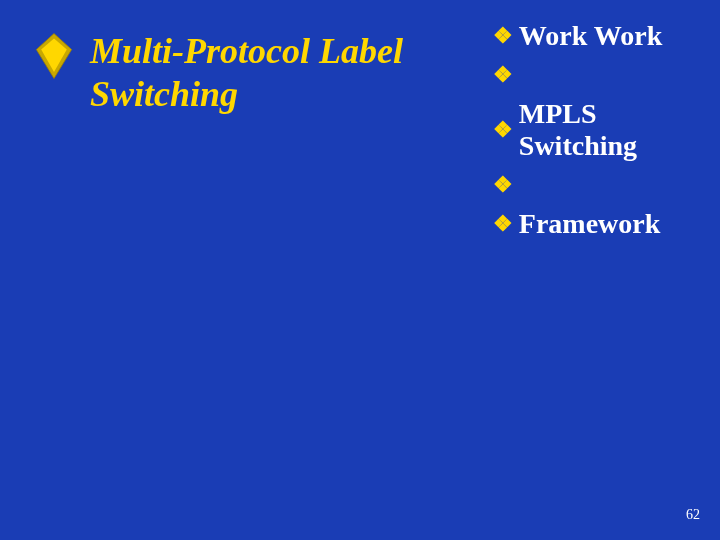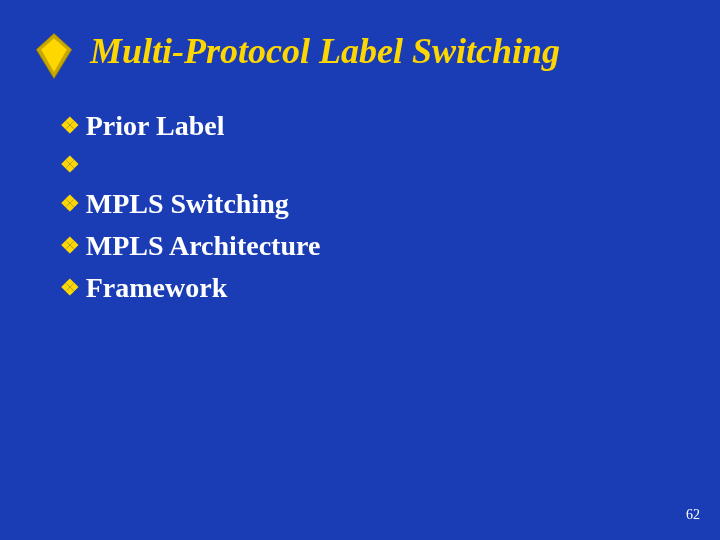--- a/index.html
+++ b/index.html
@@ -16,21 +16,21 @@
       overflow: hidden;
       position: relative;
     }
 
     .slide-container {
       width: 720px;
       height: 540px;
       background-color: #1a3db5;
       position: relative;
       display: flex;
-      flex-direction: column;
+      flex-direction: row;
       padding: 20px 40px 20px 30px;
     }
 
     .title-area {
       display: flex;
       align-items: flex-start;
       margin-bottom: 30px;
       margin-top: 10px;
     }
 
@@ -110,32 +110,31 @@
       <polygon points="24,8 40,22 24,50 8,22" fill="#ffd700"></polygon>
     </svg>
     <div class="title-text">
       <span>Multi-Protocol Label Switching</span><br>
     </div>
   </div>
 
   <ul class="bullet-list">
     <li class="bullet-item">
       <span class="bullet-diamond">❖</span>
-      <span class="bullet-label">Prior Label</span>
+      <span class="bullet-label">Work Work</span>
     </li>
     <li class="bullet-item">
       <span class="bullet-diamond">❖</span>
     </li>
     <li class="bullet-item">
       <span class="bullet-diamond">❖</span>
       <span class="bullet-label">MPLS Switching</span>
     </li>
     <li class="bullet-item">
       <span class="bullet-diamond">❖</span>
-      <span class="bullet-label">MPLS Architecture</span>
     </li>
     <li class="bullet-item">
       <span class="bullet-diamond">❖</span>
       <span class="bullet-label">Framework</span>
     </li>
   </ul>
 
   <div class="footer">
     <div class="footer-number">62</div>
   </div>

